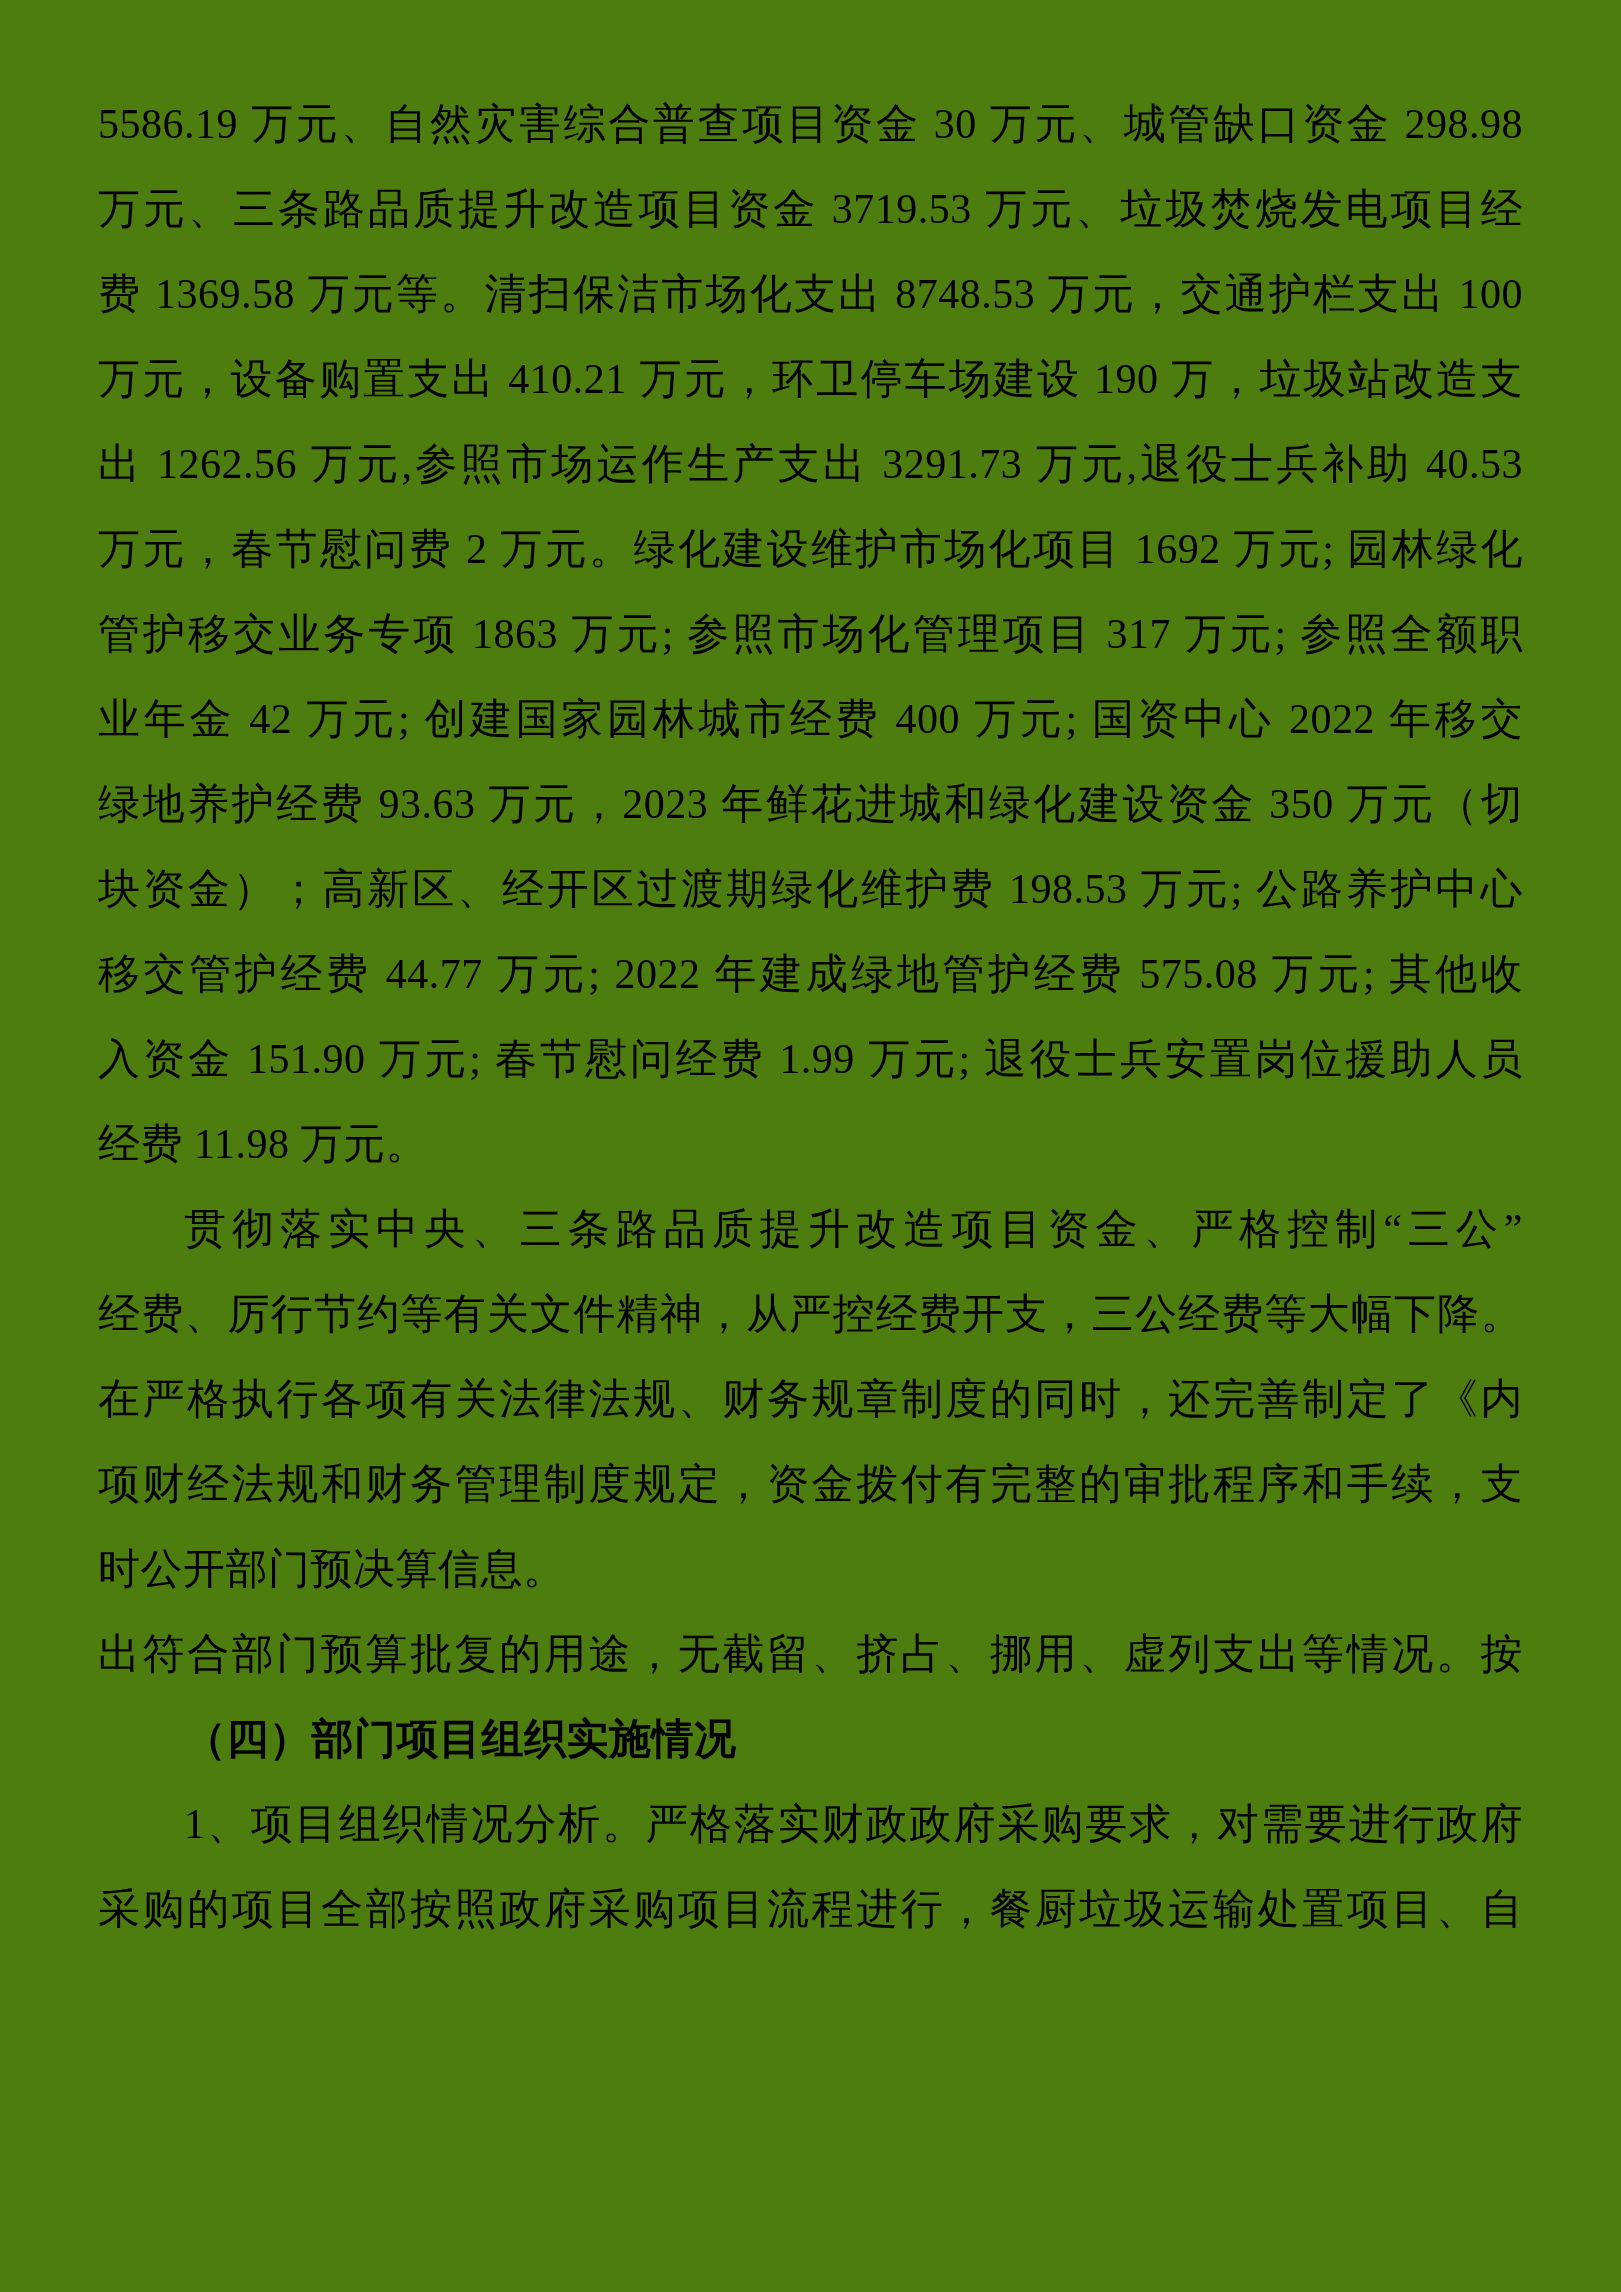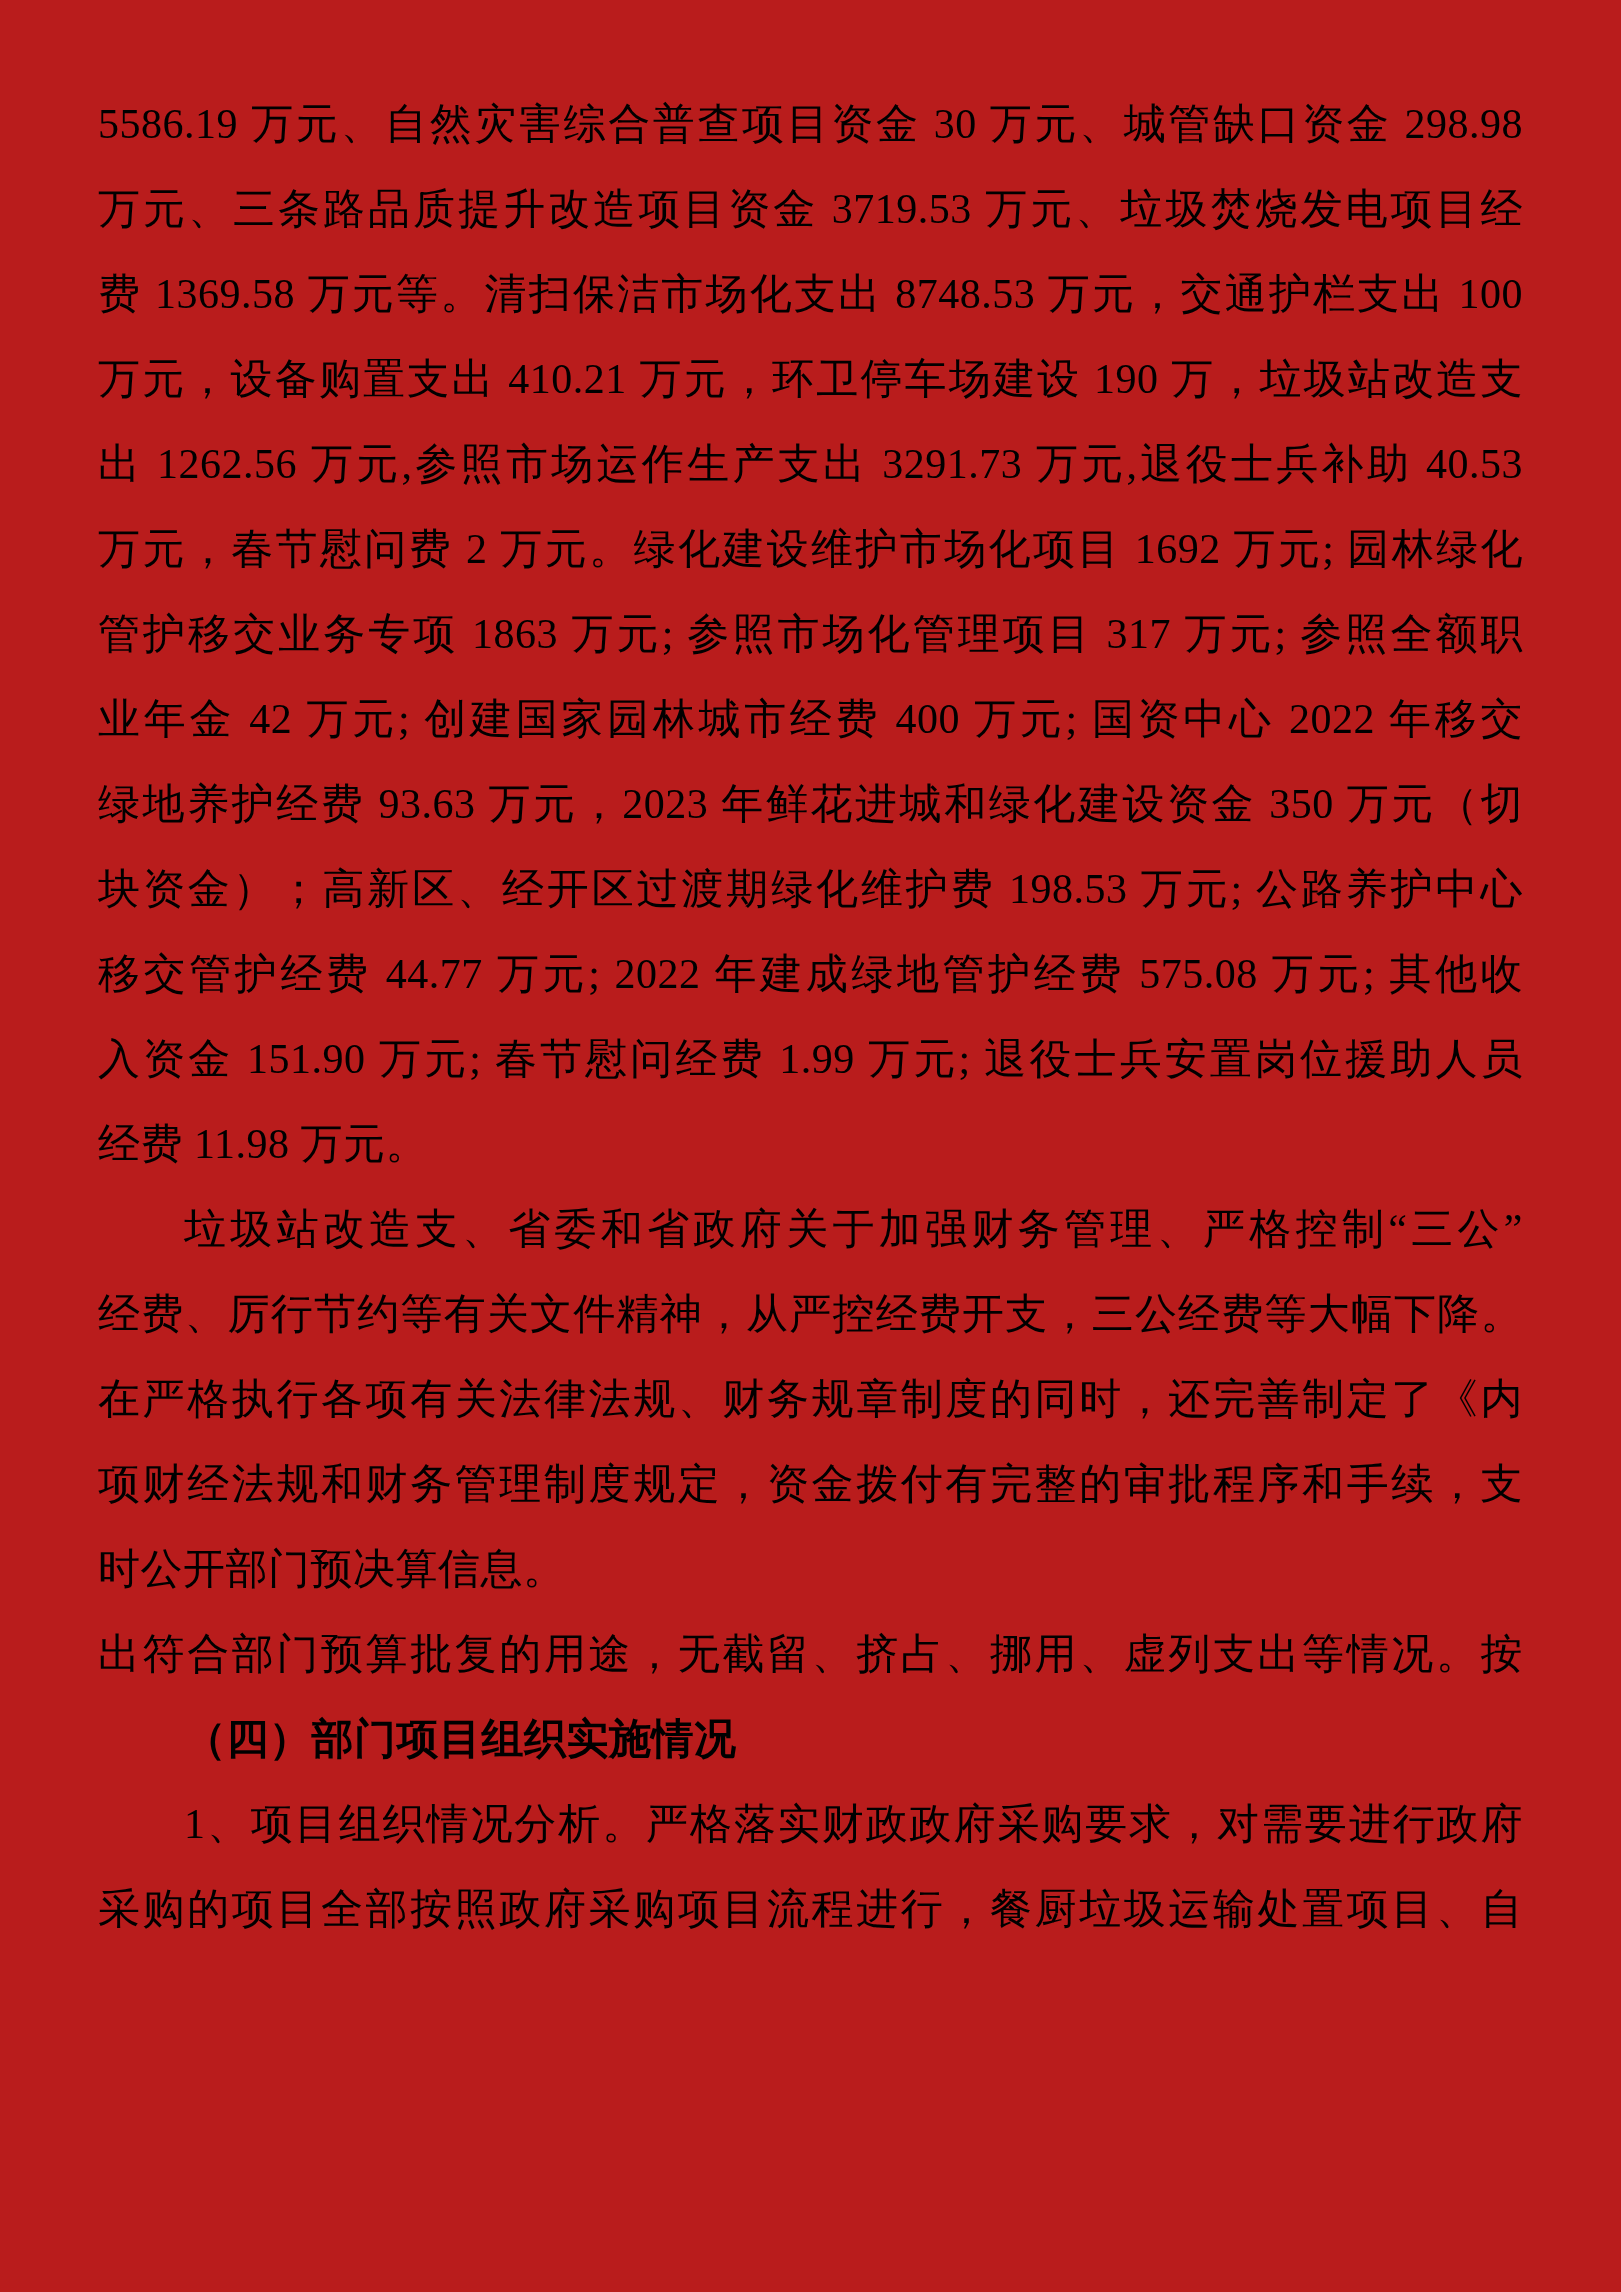--- a/index.html
+++ b/index.html
@@ -39,36 +39,36 @@
   .line.indent {
     text-indent: 86px;
   }
   .line.bold {
     font-weight: bold;
   }
 </style>
 </head>
 <body>
 
-<div class="page" style="background: #b91c1c; color: rgb(0, 0, 0);">
+<div class="page" style="background: #4d7c0f; color: rgb(0, 0, 0);">
   <div class="content">
       <div class="line j">5586.19 万元、自然灾害综合普查项目资金 30 万元、城管缺口资金 298.98</div>
       <div class="line j">万元、三条路品质提升改造项目资金 3719.53 万元、垃圾焚烧发电项目经</div>
       <div class="line j">费 1369.58 万元等。清扫保洁市场化支出 8748.53 万元，交通护栏支出 100</div>
       <div class="line j">万元，设备购置支出 410.21 万元，环卫停车场建设 190 万，垃圾站改造支</div>
       <div class="line j">出 1262.56 万元,参照市场运作生产支出 3291.73 万元,退役士兵补助 40.53</div>
       <div class="line j">万元，春节慰问费 2 万元。绿化建设维护市场化项目 1692 万元; 园林绿化</div>
       <div class="line j">管护移交业务专项 1863 万元; 参照市场化管理项目 317 万元; 参照全额职</div>
       <div class="line j">业年金 42 万元; 创建国家园林城市经费 400 万元; 国资中心 2022 年移交</div>
       <div class="line j">绿地养护经费 93.63 万元，2023 年鲜花进城和绿化建设资金 350 万元（切</div>
       <div class="line j">块资金）；高新区、经开区过渡期绿化维护费 198.53 万元; 公路养护中心</div>
       <div class="line j">移交管护经费 44.77 万元; 2022 年建成绿地管护经费 575.08 万元; 其他收</div>
       <div class="line j">入资金 151.90 万元; 春节慰问经费 1.99 万元; 退役士兵安置岗位援助人员</div>
       <div class="line">经费 11.98 万元。</div>
-      <div class="line j indent">垃圾站改造支、省委和省政府关于加强财务管理、严格控制“三公”</div>
+      <div class="line j indent">贯彻落实中央、三条路品质提升改造项目资金、严格控制“三公”</div>
       <div class="line j">经费、厉行节约等有关文件精神，从严控经费开支，三公经费等大幅下降。</div>
       <div class="line j">在严格执行各项有关法律法规、财务规章制度的同时，还完善制定了《内</div>
       <div class="line j">项财经法规和财务管理制度规定，资金拨付有完整的审批程序和手续，支</div>
       <div class="line">时公开部门预决算信息。</div>
       <div class="line j">出符合部门预算批复的用途，无截留、挤占、挪用、虚列支出等情况。按</div>
       <div class="line indent bold">（四）部门项目组织实施情况</div>
       <div class="line j indent">1、项目组织情况分析。严格落实财政政府采购要求，对需要进行政府</div>
       <div class="line j">采购的项目全部按照政府采购项目流程进行，餐厨垃圾运输处置项目、自</div>
     </div>
 </div>

